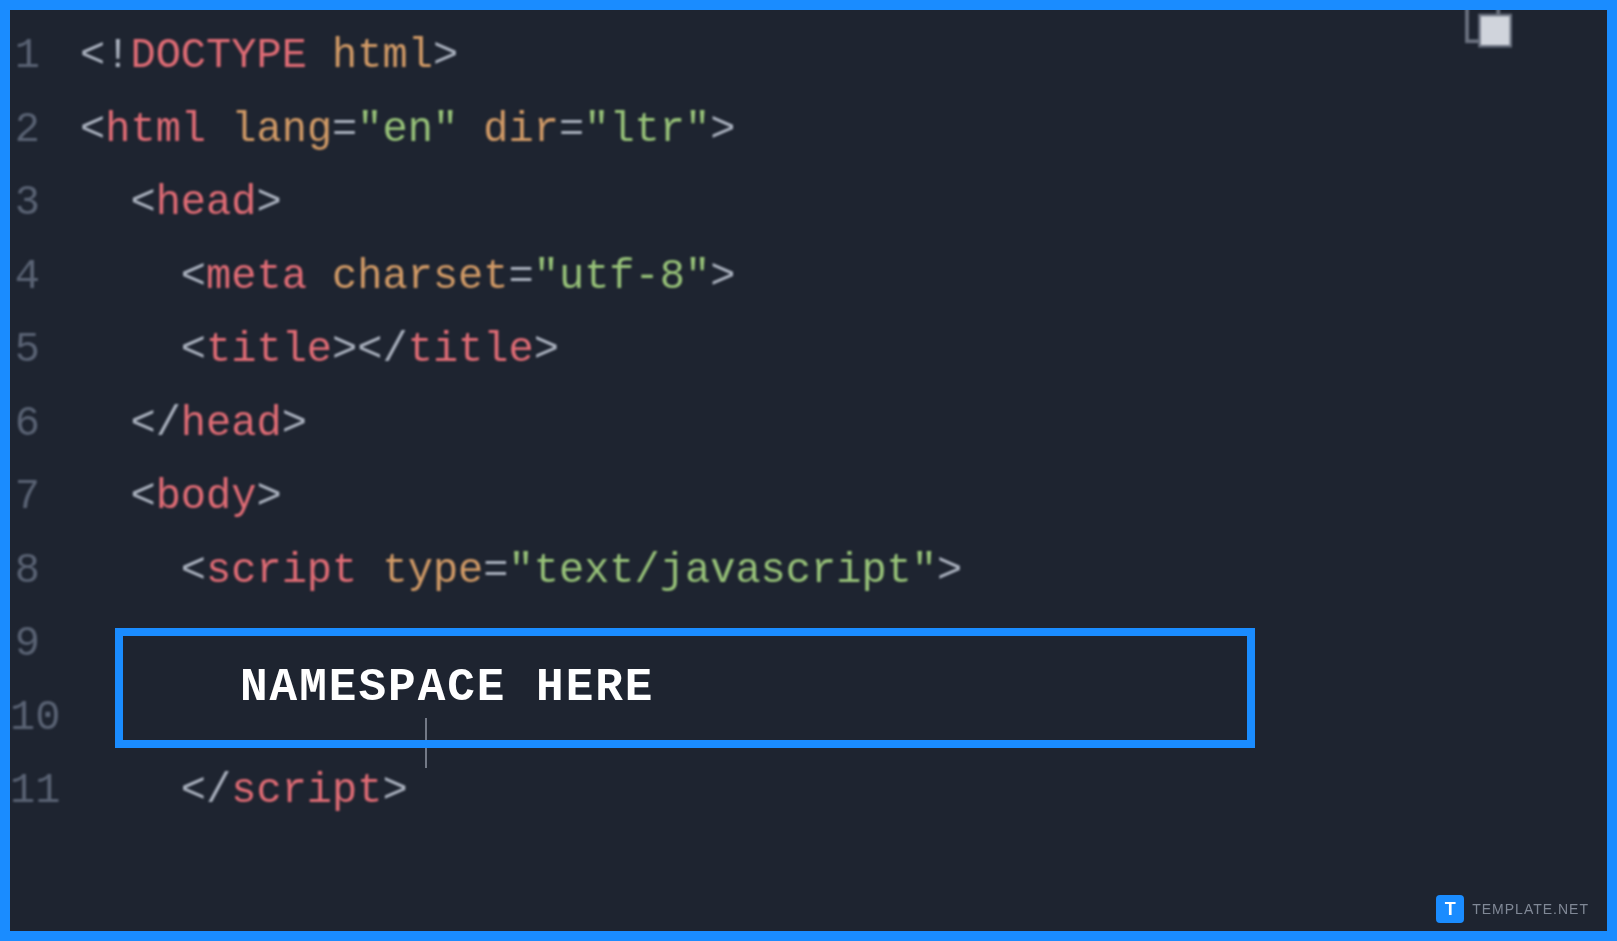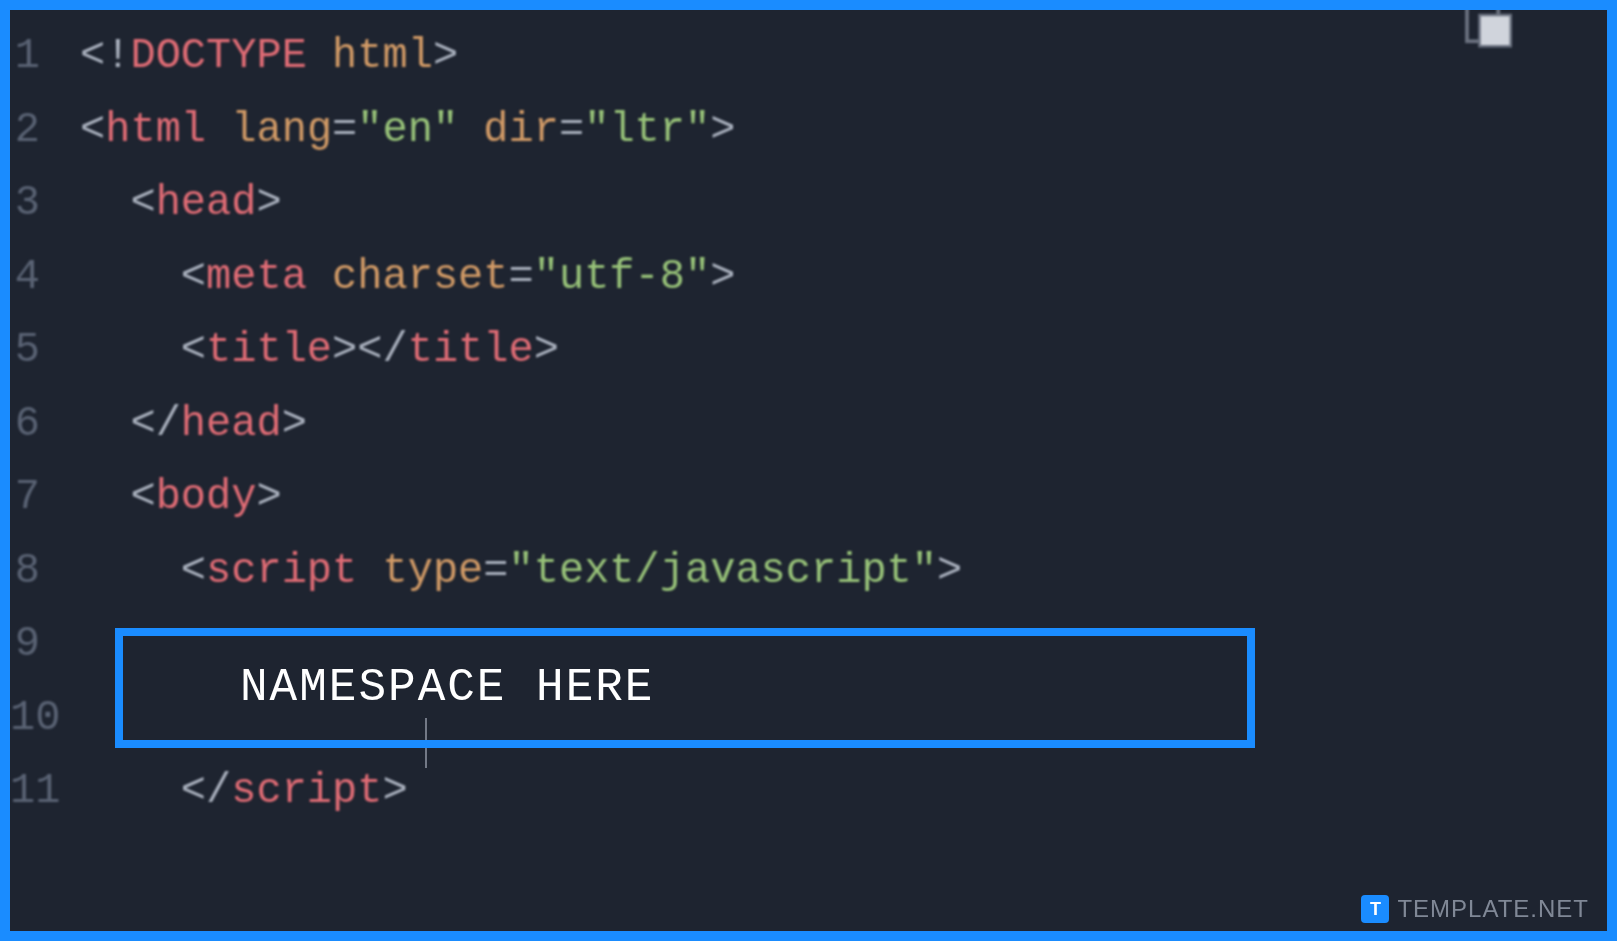--- a/index.html
+++ b/index.html
@@ -60,21 +60,21 @@
       height: 120px;
       border: 8px solid #1a8cff;
       z-index: 50;
       pointer-events: none;
     }
     .namespace-label {
       position: absolute;
       left: 240px;
       top: 662px;
       font-size: 46px;
-      font-weight: normal;
+      font-weight: bold;
       color: #ffffff;
       letter-spacing: 2px;
       z-index: 60;
       filter: none;
     }
     .copy-icon {
       position: absolute;
       top: 0;
       right: 85px;
       width: 80px;
@@ -102,21 +102,21 @@
       display: flex;
       align-items: center;
       justify-content: center;
       color: white;
       font-weight: bold;
       font-size: 18px;
       font-family: Arial, sans-serif;
     }
     .watermark-text {
       color: #808896;
-      font-size: 24px;
+      font-size: 14px;
       font-family: Arial, sans-serif;
       letter-spacing: 1px;
     }
     .cursor-line {
       position: absolute;
       left: 425px;
       top: 718px;
       width: 2px;
       height: 50px;
       background: #abb2bf;

